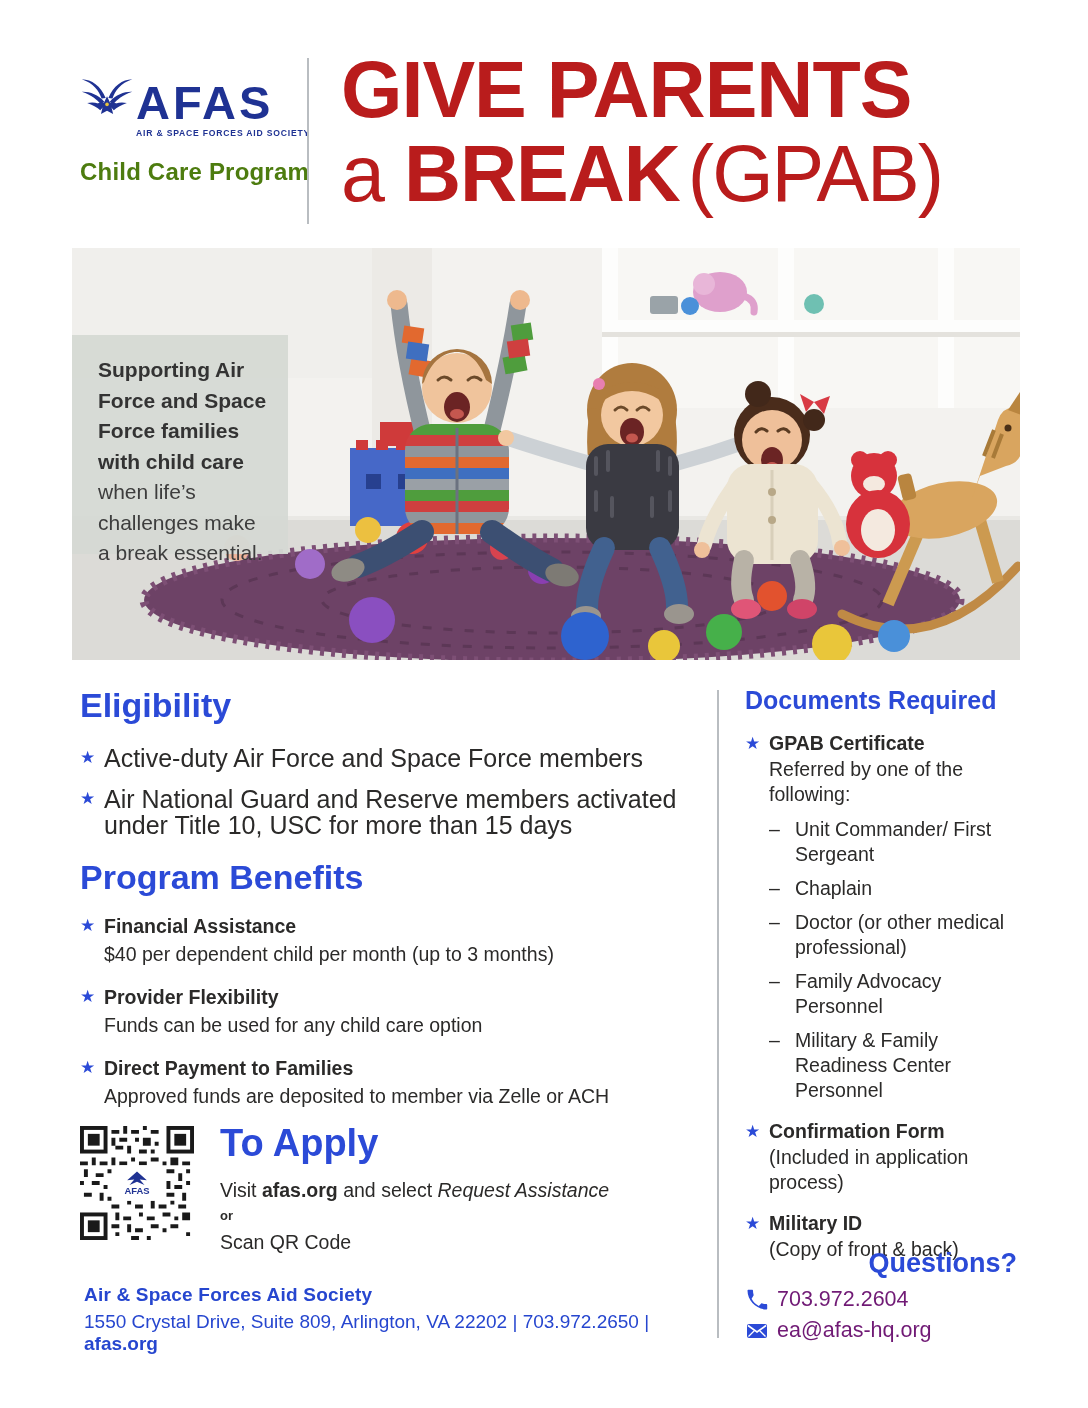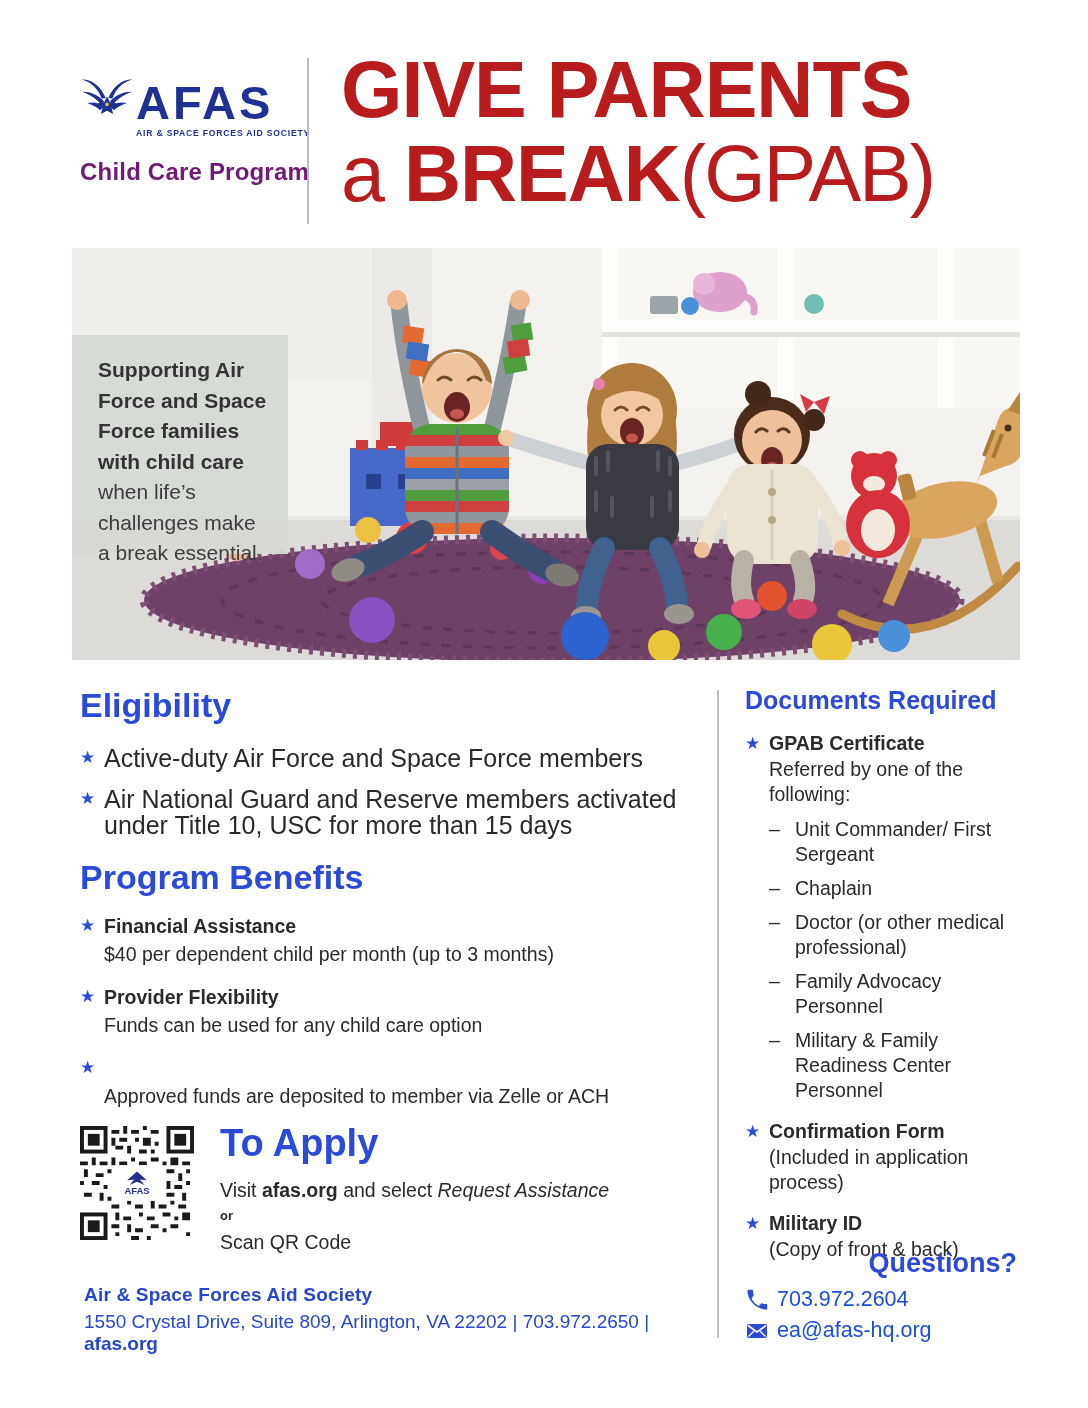--- a/index.html
+++ b/index.html
@@ -10,27 +10,27 @@
   }
   .abs { position:absolute; }
 
   
   .logo-block { left:80px; top:56px; width:230px; }
   .logo-row { display:flex; align-items:flex-end; }
   .logo-wings { width:108px; height:86px; }
   .logo-text { margin-left:2px; padding-bottom:4px; }
   .logo-acronym { font-size:47px; font-weight:800; color:#1f3293; letter-spacing:3px; line-height:44px; }
   .logo-tagline { font-size:8.6px; font-weight:700; color:#1f3293; letter-spacing:.8px; margin-top:3px; white-space:nowrap; }
-  .logo-program { font-size:24px; font-weight:800; color:#701a75; margin-top:16px; letter-spacing:.2px; }
+  .logo-program { font-size:24px; font-weight:800; color:#4d7c0f; margin-top:16px; letter-spacing:.2px; }
   .header-divider { left:307px; top:58px; width:2px; height:166px; background:#b9bdc1; }
   .headline { left:341px; top:48px; width:700px; color:#b91c1c; font-weight:800; }
   .headline .line1 { font-size:79px; line-height:84px; letter-spacing:-1px; }
   .headline .line2 { font-size:79px; line-height:84px; letter-spacing:-1px; display:flex; align-items:baseline; }
   .headline .lw-a { font-weight:400; margin-right:20px; }
-  .headline .lw-break { font-weight:800; margin-right:0; }
+  .headline .lw-break { font-weight:800; margin-right:8px; }
   .headline .lw-gpab { font-weight:400; letter-spacing:-2px; }
 
   
   .hero { left:72px; top:248px; width:948px; height:412px; background:#f9a8d4; }
   .hero svg { display:block; width:948px; height:412px; }
   .hero-caption {
     position:absolute; left:0px; top:87px; width:216px; height:219px;
     background:rgba(213,217,212,.95); padding:20px 18px 0 26px;
     font-size:21px; line-height:30.5px; color:#3d3d3d;
   }
@@ -74,21 +74,21 @@
   .doc-head { display:flex; }
   .doc-title { font-weight:700; font-size:19.5px; line-height:25px; }
   .doc-desc { font-size:19.5px; line-height:25px; margin-left:24px; }
   .sub-list { margin-top:10px; margin-left:24px; }
   .sub-row { display:flex; margin-bottom:9px; }
   .dash { width:26px; flex:0 0 26px; font-size:19.5px; line-height:25px; color:#2b2a29; }
   .sub-text { font-size:19.5px; line-height:25px; }
 
   .questions { left:745px; top:1248px; width:272px;text-align:right; }
   .questions h2 { font-size:27px; margin-bottom:8px; }
-  .contact-row { display:flex; align-items:center; margin-top:6px; font-size:21.5px; color:#1d4ed8; }
+  .contact-row { display:flex; align-items:center; margin-top:6px; font-size:21.5px; color:#701a75; }
   .contact-row .cicon { width:24px; height:24px; flex:0 0 24px; margin-right:8px; }
 </style>
 </head>
 <body>
 
 <div class="abs logo-block">
   <div class="logo-row">
     <svg class="logo-wings" viewBox="0 0 120 96" aria-hidden="true">
       <g fill="#1f3293">
         <path d="M57 46 C46 18 26 5 4 4 C30 13 42 29 48 47 Z"></path>
@@ -311,20 +311,21 @@
   <div class="benefit">
     <div class="bullet-row" style="margin-bottom:0">
       <span class="star">★</span>
       <span class="benefit-title">Provider Flexibility</span>
     </div>
     <div class="benefit-desc">Funds can be used for any child care option</div>
   </div>
   <div class="benefit">
     <div class="bullet-row" style="margin-bottom:0">
       <span class="star">★</span>
+      <span class="benefit-title">Direct Payment to Families</span>
     </div>
     <div class="benefit-desc">Approved funds are deposited to member via Zelle or ACH</div>
   </div>
 </div>
 
 <div class="abs apply">
   <svg class="qr" viewBox="0 0 29 29" aria-hidden="true">
     <rect width="29" height="29" fill="#ffffff"></rect>
     <g fill="#1a1a1a">
       <rect x="0" y="0" width="7" height="7"></rect>

